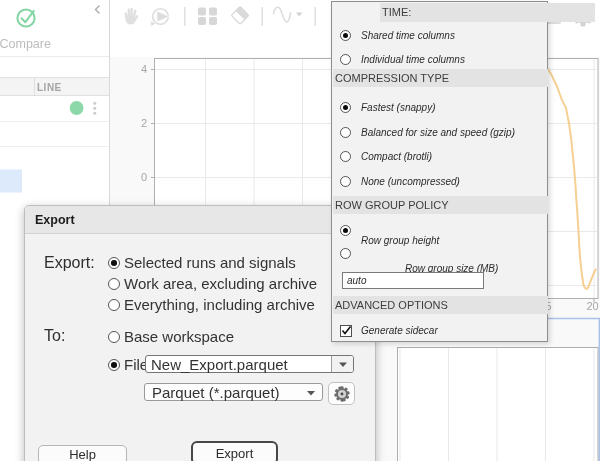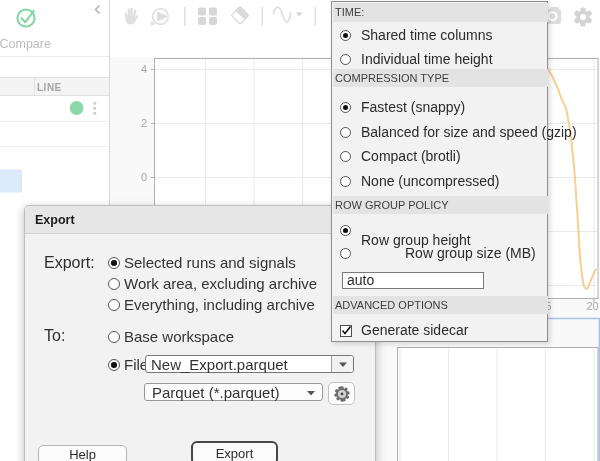--- a/index.html
+++ b/index.html
@@ -22,21 +22,21 @@
   .radio{width:10px;height:10px;border:1px solid #555555;border-radius:50%;background:#ffffff;}
   .radio.sel::after{content:"";position:absolute;left:2.2px;top:2.2px;width:5.6px;height:5.6px;border-radius:50%;background:#111111;}
   .btn{height:20px;background:#fbfbfb;border:1px solid #b5b5b5;border-radius:5px;font-size:13px;color:#2b2b2b;
     text-align:center;line-height:18px;box-sizing:border-box;}
   
   #popup{left:331px;top:1px;width:217px;height:341px;background:#f2f2f2;border:1px solid #8e8e8e;box-sizing:border-box;z-index:60;
     box-shadow:2px 2px 5px rgba(0,0,0,0.15);}
   .phead{left:1px;width:215px;height:18px;background:#e3e3e4;font-size:11px;color:#3d3d3d;line-height:18px;padding-left:2px;box-sizing:border-box;}
   .pradio{width:9px;height:9px;border:1px solid #545454;border-radius:50%;background:#ffffff;}
   .pradio.sel::after{content:"";position:absolute;left:2px;top:2px;width:5px;height:5px;border-radius:50%;background:#0a0a0a;}
-  .ptxt{font-size:14px;line-height:13px;color:#2b2b2b;white-space:nowrap;}
+  .ptxt{font-size:10px;line-height:13px;color:#2b2b2b;white-space:nowrap;font-style:italic;}
 </style>
 </head>
 <body>
 
   <div class="abs" id="toolbar"></div>
   <div class="abs" id="workspace"></div>
 
   <svg class="abs" style="left:109px;top:56px;z-index:1;" width="491" height="405" viewBox="109 56 491 405">
 
     <rect x="154.5" y="58.5" width="443.5" height="240" fill="#ffffff" stroke="#b0b0b0" stroke-width="1"></rect>
@@ -204,39 +204,39 @@
         </g>
         <circle r="4" fill="#d2d2d2"></circle>
         <circle r="1.4" fill="#4a4a4a"></circle>
       </svg>
     </div>
     <div class="abs btn" style="left:13px;top:239px;width:89px;">Help</div>
     <div class="abs btn" style="left:166px;top:235px;width:87px;height:24px;border:2px solid #474747;border-radius:6px;line-height:21px;">Export</div>
   </div>
 
   <div class="abs" id="popup">
-    <div class="abs phead" style="top:1px;height:19px;line-height:19px;">TIME:</div>
+    <div class="abs phead" style="top:1px;height:19px;line-height:19px;margin-left:47px;">TIME:</div>
     <div class="abs pradio sel" style="left:8px;top:28px;"></div>
     <div class="abs ptxt" style="left:29px;top:27px;">Shared time columns</div>
     <div class="abs pradio" style="left:8px;top:52px;"></div>
-    <div class="abs ptxt" style="left:29px;top:51px;">Individual time height</div>
+    <div class="abs ptxt" style="left:29px;top:51px;">Individual time columns</div>
     <div class="abs phead" style="top:67px;">COMPRESSION TYPE</div>
     <div class="abs pradio sel" style="left:8px;top:100px;"></div>
     <div class="abs ptxt" style="left:29px;top:99px;">Fastest (snappy)</div>
     <div class="abs pradio" style="left:8px;top:125px;"></div>
     <div class="abs ptxt" style="left:29px;top:124px;">Balanced for size and speed (gzip)</div>
     <div class="abs pradio" style="left:8px;top:149px;"></div>
     <div class="abs ptxt" style="left:29px;top:148px;">Compact (brotli)</div>
     <div class="abs pradio" style="left:8px;top:174px;"></div>
     <div class="abs ptxt" style="left:29px;top:173px;">None (uncompressed)</div>
     <div class="abs phead" style="top:194px;">ROW GROUP POLICY</div>
     <div class="abs pradio sel" style="left:8px;top:223px;"></div>
     <div class="abs ptxt" style="left:29px;top:232px;">Row group height</div>
     <div class="abs pradio" style="left:8px;top:246px;"></div>
-    <div class="abs ptxt" style="left:29px;top:245px;padding-left:44px;">Row group size (MB)</div>
+    <div class="abs ptxt" style="left:29px;top:260px;padding-left:44px;">Row group size (MB)</div>
     <div class="abs phead" style="top:294px;">ADVANCED OPTIONS</div>
     <div class="abs" style="left:10px;top:270px;width:142px;height:17px;background:#ffffff;border:1px solid #7a7a7a;box-sizing:border-box;">
       <div class="abs ptxt" style="left:4px;top:1px;">auto</div>
     </div>
     <div class="abs" style="left:8px;top:323px;width:12px;height:12px;background:#ffffff;border:1px solid #4f4f4f;box-sizing:border-box;">
       <svg class="abs" style="left:0px;top:-1px;" width="11" height="11">
         <path d="M1.5,5.5 L4,8.5 L9.5,1.5" fill="none" stroke="#111111" stroke-width="1.6"></path>
       </svg>
     </div>
     <div class="abs ptxt" style="left:29px;top:322px;">Generate sidecar</div>

